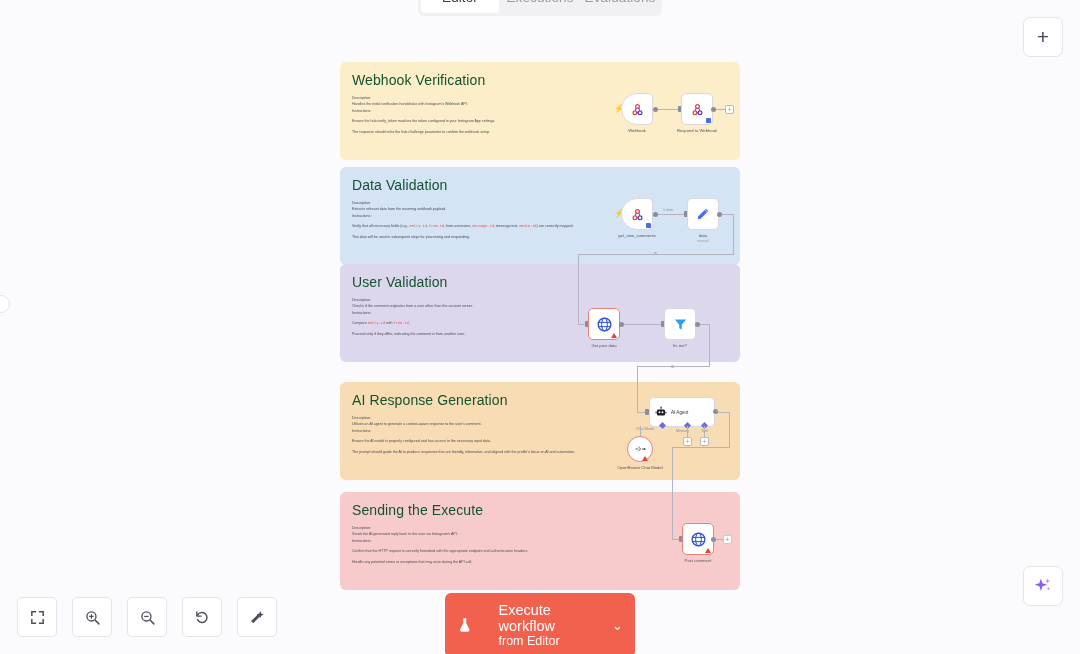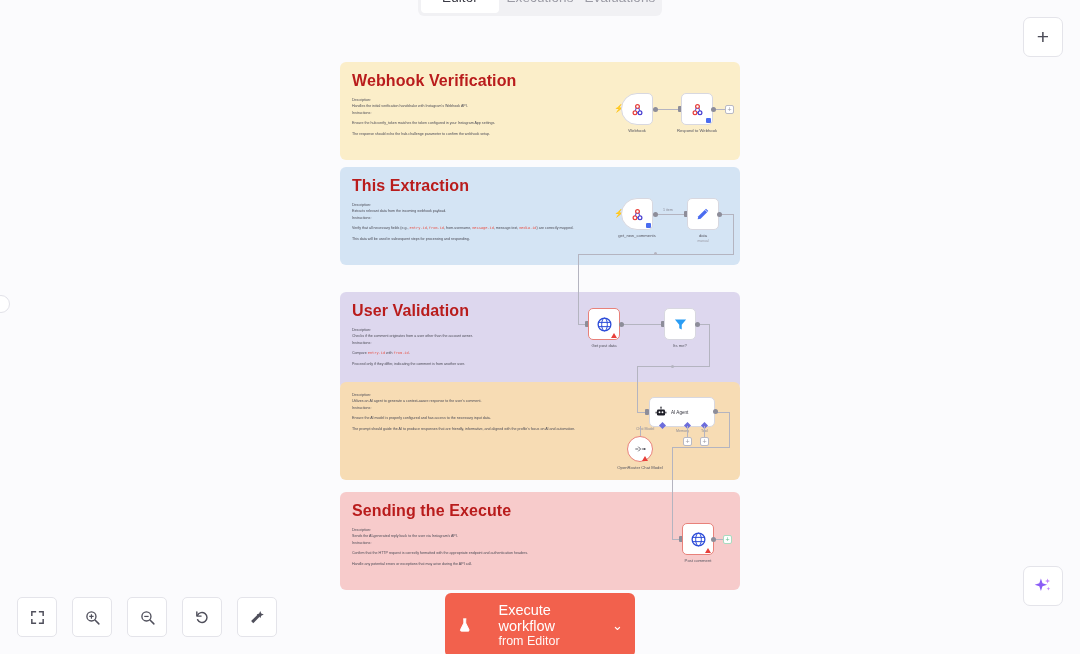--- a/index.html
+++ b/index.html
@@ -25,32 +25,32 @@
   }
   .tab.active { background: #ffffff; color: #3b3b45; font-weight: 400; }
 
   
   .note {
     position: absolute; left: 340px; width: 400px;
     border-radius: 6px; padding: 10px 12px 8px 12px;
     overflow: hidden;
   }
   .note-title {
-    font-size: 16px; font-weight: 700; color: #b91c1c;
+    font-size: 14px; font-weight: 400; color: #14532d;
     letter-spacing: .1px; margin-bottom: 7px;
   }
   .note-body { font-size: 3.6px; line-height: 1.75; color: #4a4a55; width: 250px; }
   .note-body .lbl { color: #4a4a55; }
   .note-body p { margin-bottom: 4.5px; }
   .note-body p.tight { margin-bottom: 0; }
   code.k { color: #e8554a; }
 
   .note.n1 { top: 62px; height: 98px; background: #fbeec9; }
   .note.n2 { top: 167px; height: 98px; background: #d4e4f4; }
-  .note.n3 { top: 292px; height: 98px; background: #ddd7ee; }
+  .note.n3 { top: 264px; height: 98px; background: #ddd7ee; }
   .note.n4 { top: 382px; height: 98px; background: #f7dcb4; }
   .note.n5 { top: 492px; height: 98px; background: #f7cbcb; }
 
   
   .node {
     position: absolute; width: 32px; height: 32px;
     background: #fff; border: 1px solid #d8d8e0; border-radius: 5px;
     display: flex; align-items: center; justify-content: center;
   }
   .node.trigger { border-top-left-radius: 16px; border-bottom-left-radius: 16px; }
@@ -157,21 +157,21 @@
     <div class="note-body">
       <p class="tight"><span class="lbl">Description:</span></p>
       <p class="tight"><span>Handles the initial verification handshake with Instagram's Webhook API.</span></p>
       <p><span class="lbl">Instructions:</span></p>
       <p><span>Ensure the hub.verify_token matches the token configured in your Instagram App settings.</span></p>
       <p><span>The response should echo the hub.challenge parameter to confirm the webhook setup.</span></p>
     </div>
   </div>
 
   <div class="note n2">
-    <div class="note-title">This Extraction</div>
+    <div class="note-title">Data Validation</div>
     <div class="note-body">
       <p class="tight"><span class="lbl">Description:</span></p>
       <p class="tight"><span>Extracts relevant data from the incoming webhook payload.</span></p>
       <p><span class="lbl">Instructions:</span></p>
       <p>
         <span>Verify that all necessary fields (e.g., </span><code class="k">entry.id</code><span>, </span><code class="k">from.id</code><span>, from.username, </span><code class="k">message.id</code><span>, message.text, </span><code class="k">media.id</code><span>) are correctly mapped.</span>
       </p>
       <p><span>This data will be used in subsequent steps for processing and responding.</span></p>
     </div>
   </div>
@@ -183,20 +183,21 @@
       <p class="tight"><span>Checks if the comment originates from a user other than the account owner.</span></p>
       <p><span class="lbl">Instructions:</span></p>
       <p>
         <span>Compare </span><code class="k">entry.id</code><span> with </span><code class="k">from.id</code><span>.</span>
       </p>
       <p><span>Proceed only if they differ, indicating the comment is from another user.</span></p>
     </div>
   </div>
 
   <div class="note n4">
+    <div class="note-title">AI Response Generation</div>
     <div class="note-body" style="width:280px">
       <p class="tight"><span class="lbl">Description:</span></p>
       <p class="tight"><span>Utilizes an AI agent to generate a context-aware response to the user's comment.</span></p>
       <p><span class="lbl">Instructions:</span></p>
       <p><span>Ensure the AI model is properly configured and has access to the necessary input data.</span></p>
       <p><span>The prompt should guide the AI to produce responses that are friendly, informative, and aligned with the profile's focus on AI and automation.</span></p>
     </div>
   </div>
 
   <div class="note n5">

